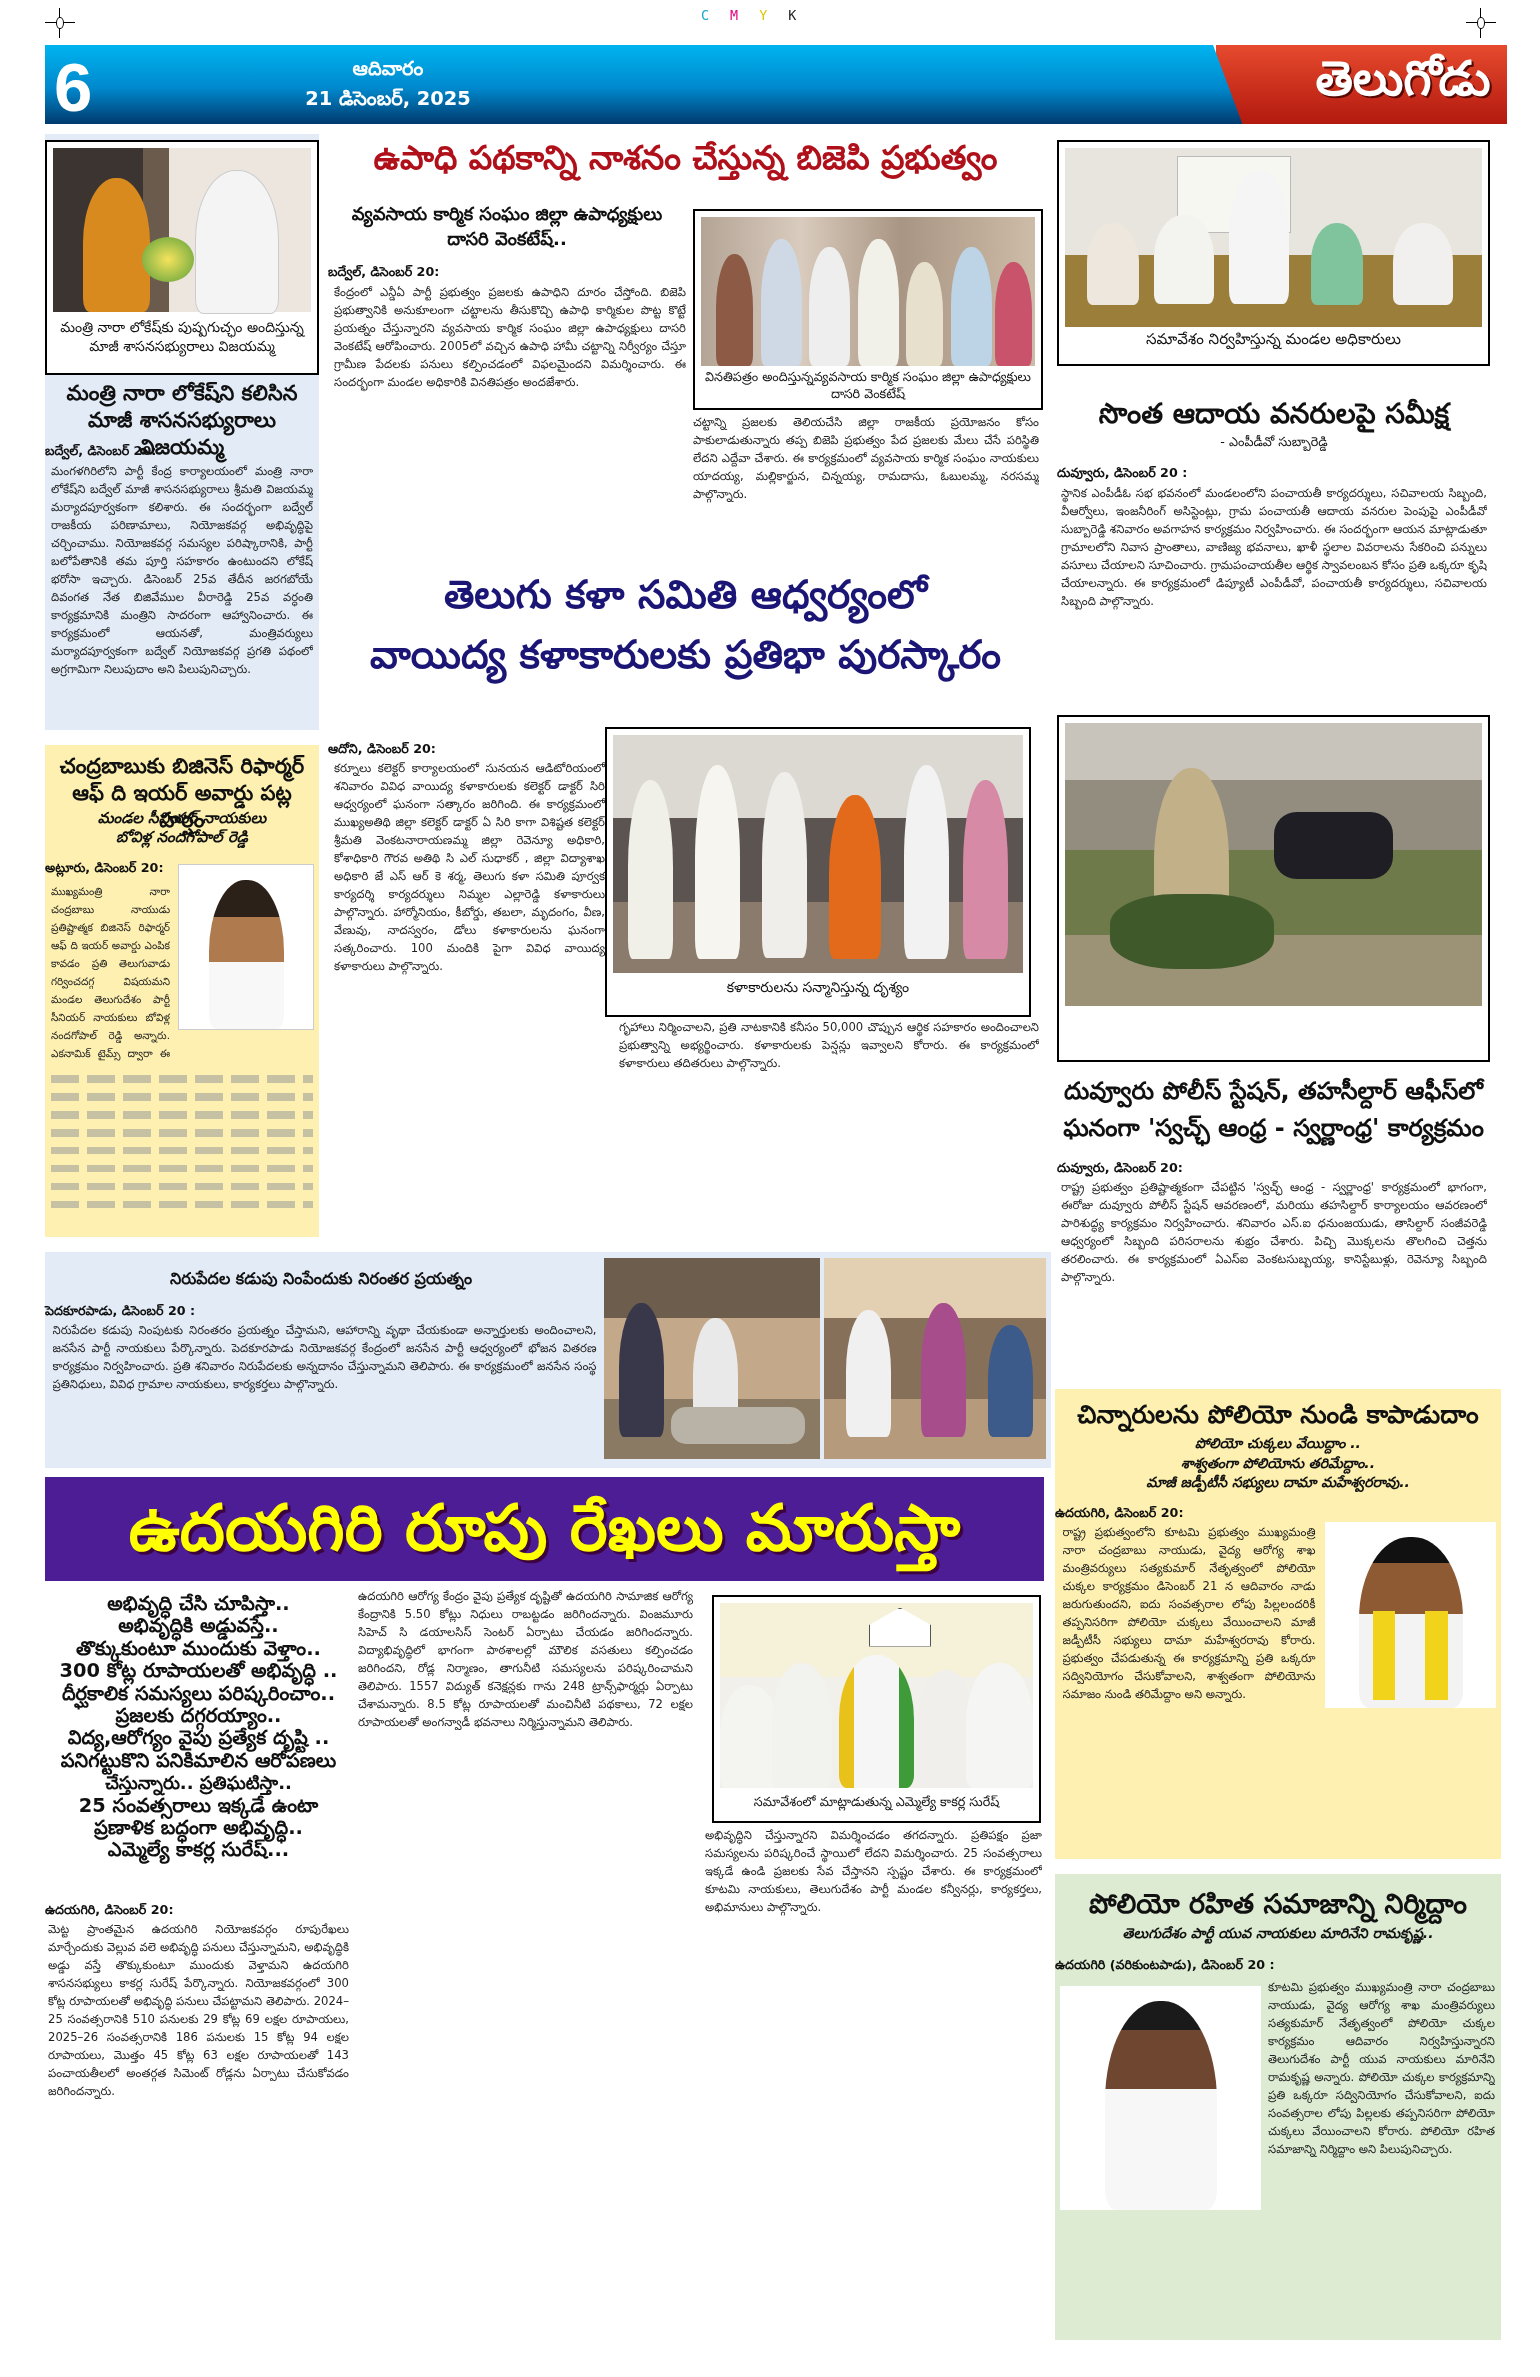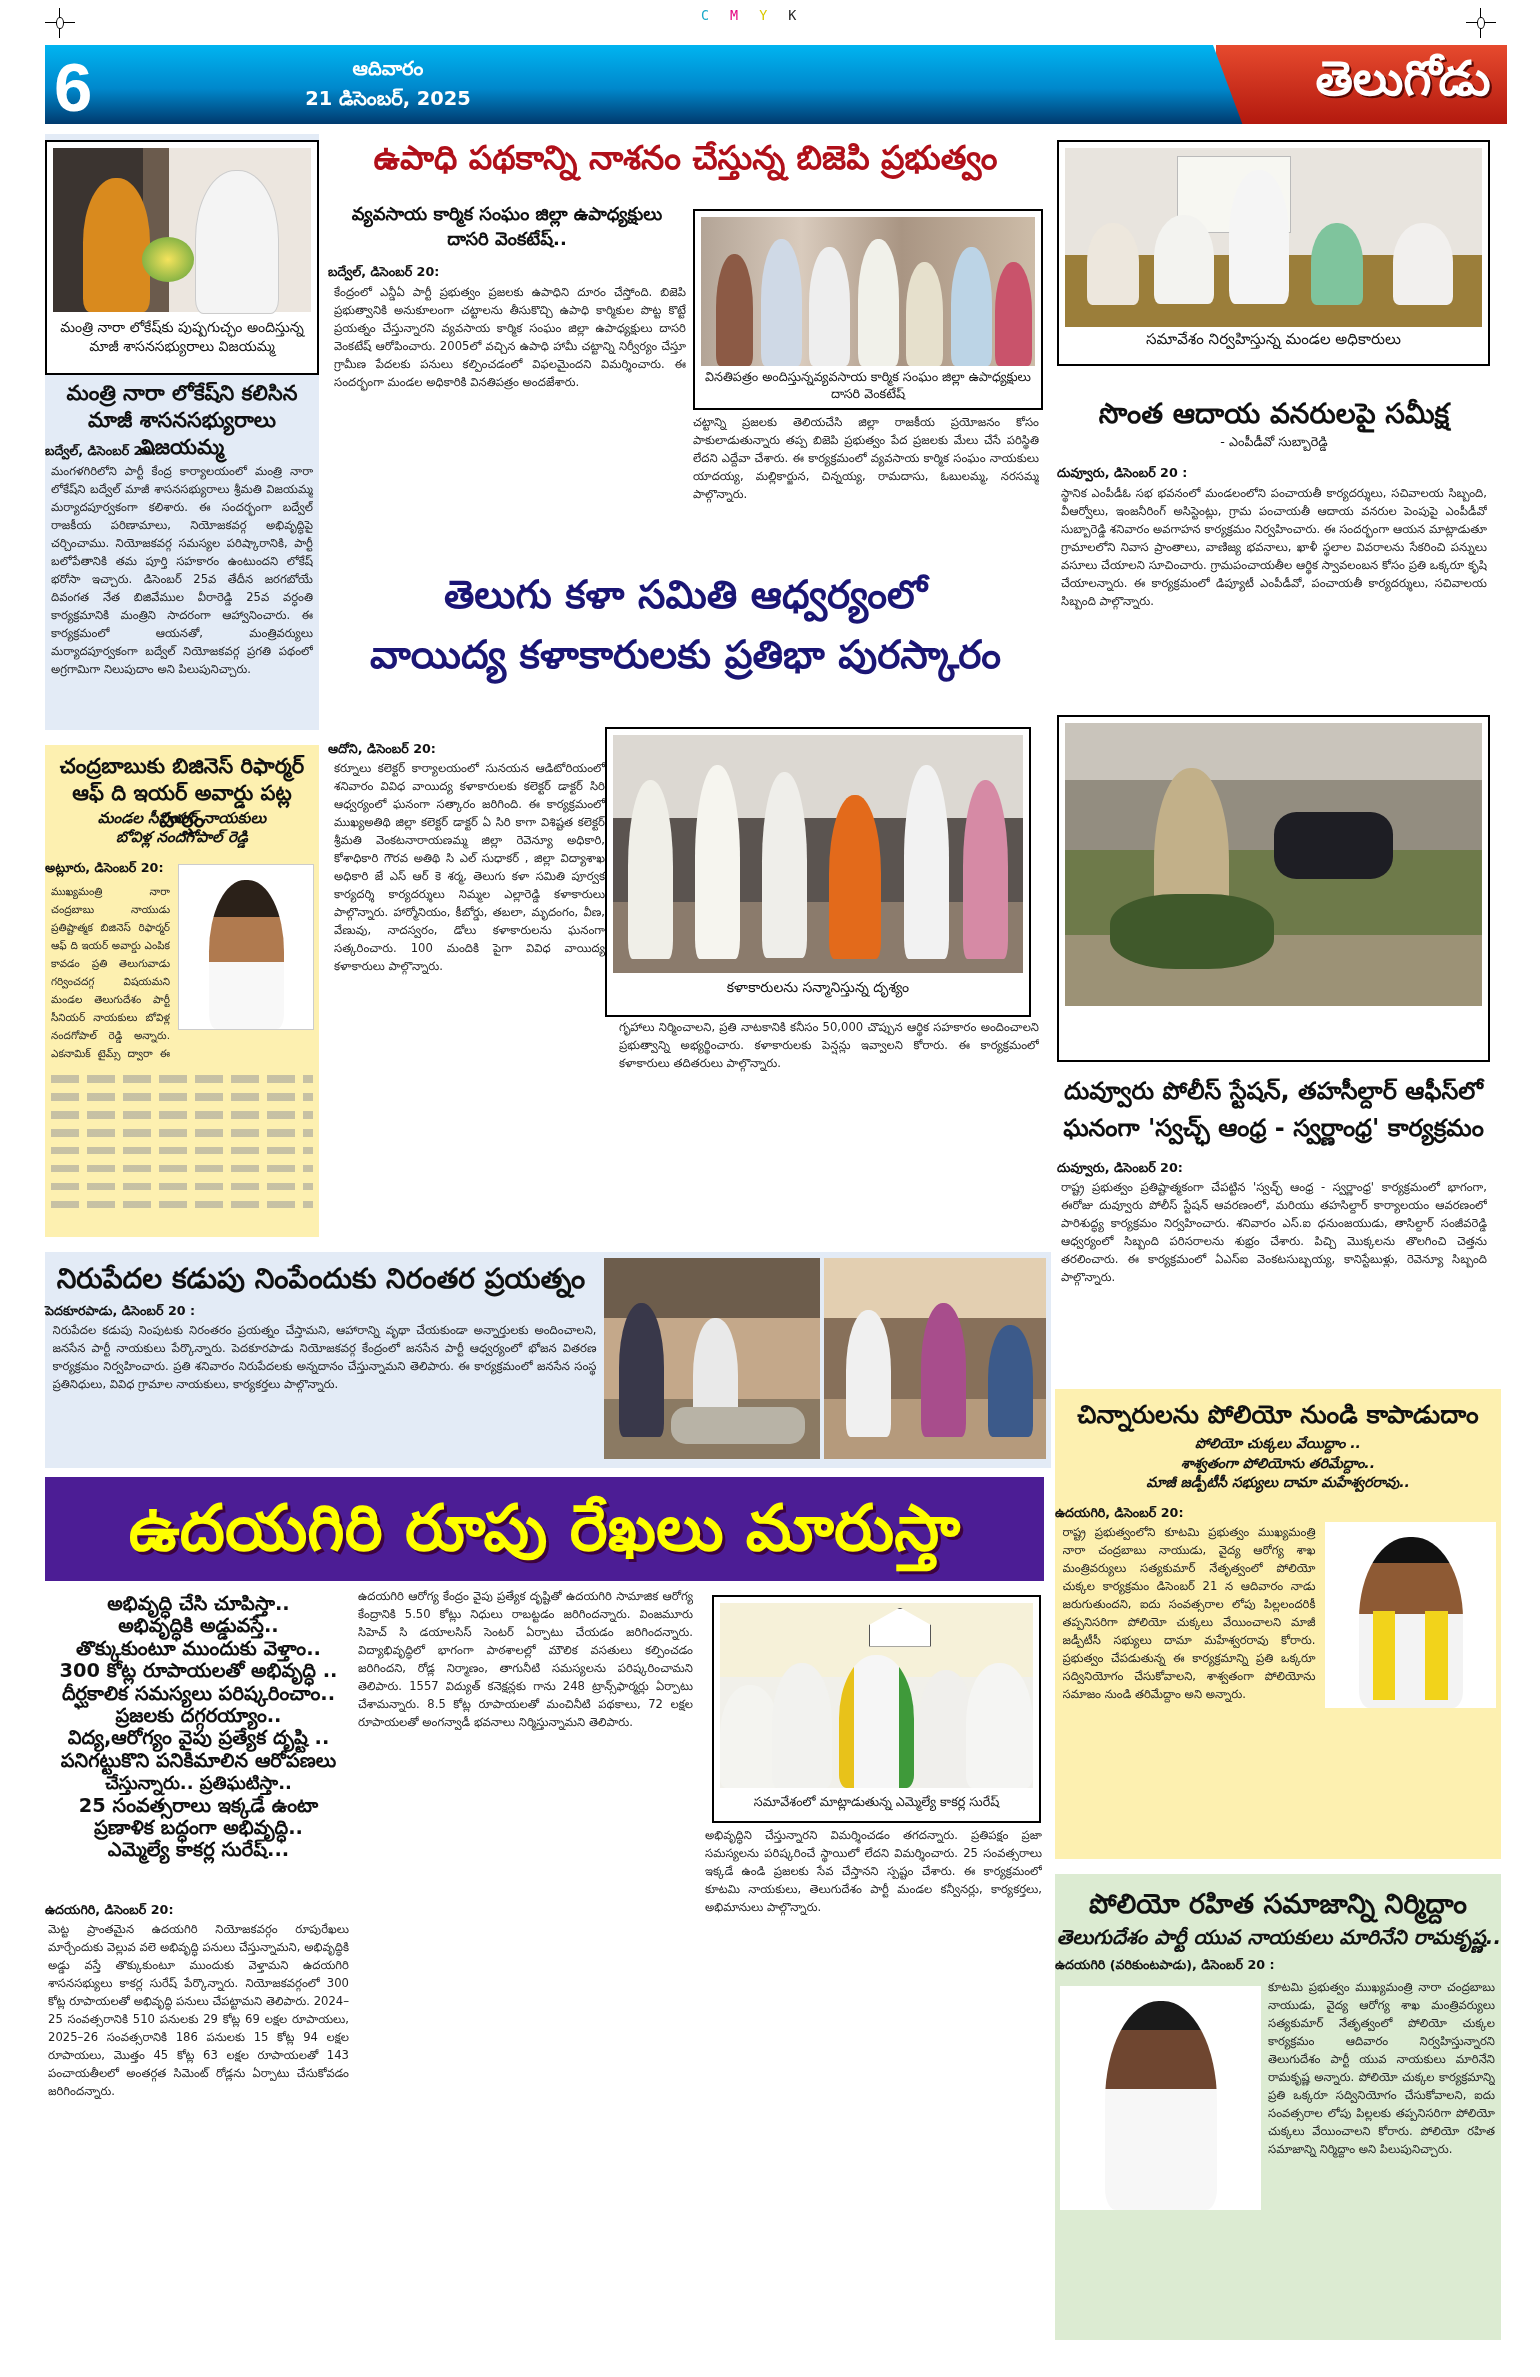--- a/index.html
+++ b/index.html
@@ -151,21 +151,21 @@
     <div class="abs" style="left:209px;top:89px;width:119px;height:67px;border-radius:22.4px;background:#1e1e24;"></div>
     <div class="person" style="left:89px;top:45px;width:75px;height:194px;background:#c2b089;"></div>
     <div class="abs" style="left:45px;top:171px;width:164px;height:75px;border-radius:40%;background:#40592b;"></div>
   </div>
 </div>
 <div class="hl" style="position:absolute;left:1052px;top:1073px;width:443px;font-size:24px;line-height:37px;">దువ్వూరు పోలీస్ స్టేషన్, తహసీల్దార్ ఆఫీస్‌లో ఘనంగా 'స్వచ్ఛ్ ఆంధ్ర - స్వర్ణాంధ్ర' కార్యక్రమం</div>
 <div class="dateline" style="position:absolute;left:1057px;top:1157px;width:434px;">దువ్వూరు, డిసెంబర్ 20:</div>
 <div class="body" style="position:absolute;left:1061px;top:1178px;width:426px;height:179px;overflow:hidden;">రాష్ట్ర ప్రభుత్వం ప్రతిష్టాత్మకంగా చేపట్టిన 'స్వచ్ఛ్ ఆంధ్ర - స్వర్ణాంధ్ర' కార్యక్రమంలో భాగంగా, ఈరోజు దువ్వూరు పోలీస్ స్టేషన్ ఆవరణంలో, మరియు తహసిల్దార్ కార్యాలయం ఆవరణంలో పారిశుద్ధ్య కార్యక్రమం నిర్వహించారు. శనివారం ఎస్.ఐ ధనుంజయుడు, తాసిల్దార్ సంజీవరెడ్డి ఆధ్వర్యంలో సిబ్బంది పరిసరాలను శుభ్రం చేశారు. పిచ్చి మొక్కలను తొలగించి చెత్తను తరలించారు. ఈ కార్యక్రమంలో ఏఎస్ఐ వెంకటసుబ్బయ్య, కానిస్టేబుళ్లు, రెవెన్యూ సిబ్బంది పాల్గొన్నారు.</div>
 
 <div class="abs panel-blue" style="left:45px;top:1252px;width:1006px;height:216px;">
-  <div class="hl" style="position:absolute;left:0;width:552px;top:10.4px;font-size:28px;line-height:33px;">నిరుపేదల కడుపు నింపేందుకు నిరంతర ప్రయత్నం</div>
+  <div class="hl" style="position:absolute;left:0;width:552px;top:10.4px;font-size:16px;line-height:33px;">నిరుపేదల కడుపు నింపేందుకు నిరంతర ప్రయత్నం</div>
   <div class="dateline" style="position:absolute;left:0;width:552px;top:48px;">పెదకూరపాడు, డిసెంబర్ 20 :</div>
   <div class="body" style="position:absolute;left:7.5px;width:544px;top:69px;height:142px;overflow:hidden;">నిరుపేదల కడుపు నింపుటకు నిరంతరం ప్రయత్నం చేస్తామని, ఆహారాన్ని వృథా చేయకుండా అన్నార్తులకు అందించాలని, జనసేన పార్టీ నాయకులు పేర్కొన్నారు. పెదకూరపాడు నియోజకవర్గ కేంద్రంలో జనసేన పార్టీ ఆధ్వర్యంలో భోజన వితరణ కార్యక్రమం నిర్వహించారు. ప్రతి శనివారం నిరుపేదలకు అన్నదానం చేస్తున్నామని తెలిపారు. ఈ కార్యక్రమంలో జనసేన సంస్థ ప్రతినిధులు, వివిధ గ్రామాల నాయకులు, కార్యకర్తలు పాల్గొన్నారు.</div>
   <div class="abs" style="left:559px;top:6px;width:216px;height:201px;background:linear-gradient(#6d5d4c 0 30%,#c4a88a 30% 70%,#8b7a63 70%);">
     <div class="person" style="left:15px;top:45px;width:45px;height:134px;background:#39384a;"></div>
     <div class="person" style="left:89px;top:60px;width:45px;height:119px;background:#e9e9e9;"></div>
     <div class="abs" style="left:67px;top:149px;width:134px;height:37px;border-radius:15px;background:#b8b3a6;"></div>
   </div>
   <div class="abs" style="left:779px;top:6px;width:222px;height:201px;background:linear-gradient(#e3cfb1 0 30%,#87705a 30% 70%,#b59a7c 70%);">
     <div class="person" style="left:22.4px;top:52px;width:45px;height:127px;background:#f0f0f0;"></div>
     <div class="person" style="left:97px;top:45px;width:45px;height:134px;background:#a84d8c;"></div>
@@ -214,20 +214,20 @@
   <div class="dateline" style="position:absolute;left:0;width:253px;top:113px;">ఉదయగిరి, డిసెంబర్ 20:</div>
   <div class="body" style="position:absolute;left:7.5px;width:253px;top:134px;height:328px;overflow:hidden;">రాష్ట్ర ప్రభుత్వంలోని కూటమి ప్రభుత్వం ముఖ్యమంత్రి నారా చంద్రబాబు నాయుడు, వైద్య ఆరోగ్య శాఖ మంత్రివర్యులు సత్యకుమార్ నేతృత్వంలో పోలియో చుక్కల కార్యక్రమం డిసెంబర్ 21 న ఆదివారం నాడు జరుగుతుందని, ఐదు సంవత్సరాల లోపు పిల్లలందరికీ తప్పనిసరిగా పోలియో చుక్కలు వేయించాలని మాజీ జడ్పీటీసీ సభ్యులు దామా మహేశ్వరరావు కోరారు. ప్రభుత్వం చేపడుతున్న ఈ కార్యక్రమాన్ని ప్రతి ఒక్కరూ సద్వినియోగం చేసుకోవాలని, శాశ్వతంగా పోలియోను సమాజం నుండి తరిమేద్దాం అని అన్నారు.</div>
   <div class="abs" style="left:270px;top:133px;width:171px;height:186px;background:#fff;">
     <div class="person" style="left:34px;top:15px;width:104px;height:171px;background:linear-gradient(#111 0 15%,#8e5a34 15% 45%,#f3f3f3 45%);"></div>
     <div class="abs" style="left:48px;top:89px;width:75px;height:89px;background:linear-gradient(90deg,#f2d31b 0 30%,transparent 30% 70%,#f2d31b 70%);"></div>
   </div>
 </div>
 
 <div class="abs panel-green" style="left:1055px;top:1874px;width:446px;height:466px;">
   <div class="hl" style="position:absolute;left:0;right:0;top:12px;font-size:27px;line-height:36px;">పోలియో రహిత సమాజాన్ని నిర్మిద్దాం</div>
-  <div class="hl" style="position:absolute;left:0;right:0;top:51px;font-size:20px;font-style:italic;text-align:right;">తెలుగుదేశం పార్టీ యువ నాయకులు మారినేని రామకృష్ణ..</div>
+  <div class="hl" style="position:absolute;left:0;right:0;top:51px;font-size:14px;font-style:italic;">తెలుగుదేశం పార్టీ యువ నాయకులు మారినేని రామకృష్ణ..</div>
   <div class="dateline" style="position:absolute;left:0;right:0;top:80px;">ఉదయగిరి (వరికుంటపాడు), డిసెంబర్ 20 :</div>
   <div class="abs" style="left:4.5px;top:112px;width:201px;height:224px;background:#fff;">
     <div class="person" style="left:45px;top:15px;width:112px;height:209px;background:linear-gradient(#1a1a1a 0 14%,#6f4630 14% 42%,#f7f7f7 42%);"></div>
   </div>
   <div class="body" style="position:absolute;left:213px;right:6px;top:104px;height:350px;overflow:hidden;">కూటమి ప్రభుత్వం ముఖ్యమంత్రి నారా చంద్రబాబు నాయుడు, వైద్య ఆరోగ్య శాఖ మంత్రివర్యులు సత్యకుమార్ నేతృత్వంలో పోలియో చుక్కల కార్యక్రమం ఆదివారం నిర్వహిస్తున్నారని తెలుగుదేశం పార్టీ యువ నాయకులు మారినేని రామకృష్ణ అన్నారు. పోలియో చుక్కల కార్యక్రమాన్ని ప్రతి ఒక్కరూ సద్వినియోగం చేసుకోవాలని, ఐదు సంవత్సరాల లోపు పిల్లలకు తప్పనిసరిగా పోలియో చుక్కలు వేయించాలని కోరారు. పోలియో రహిత సమాజాన్ని నిర్మిద్దాం అని పిలుపునిచ్చారు.</div>
 </div>
 
 
 </body></html>

